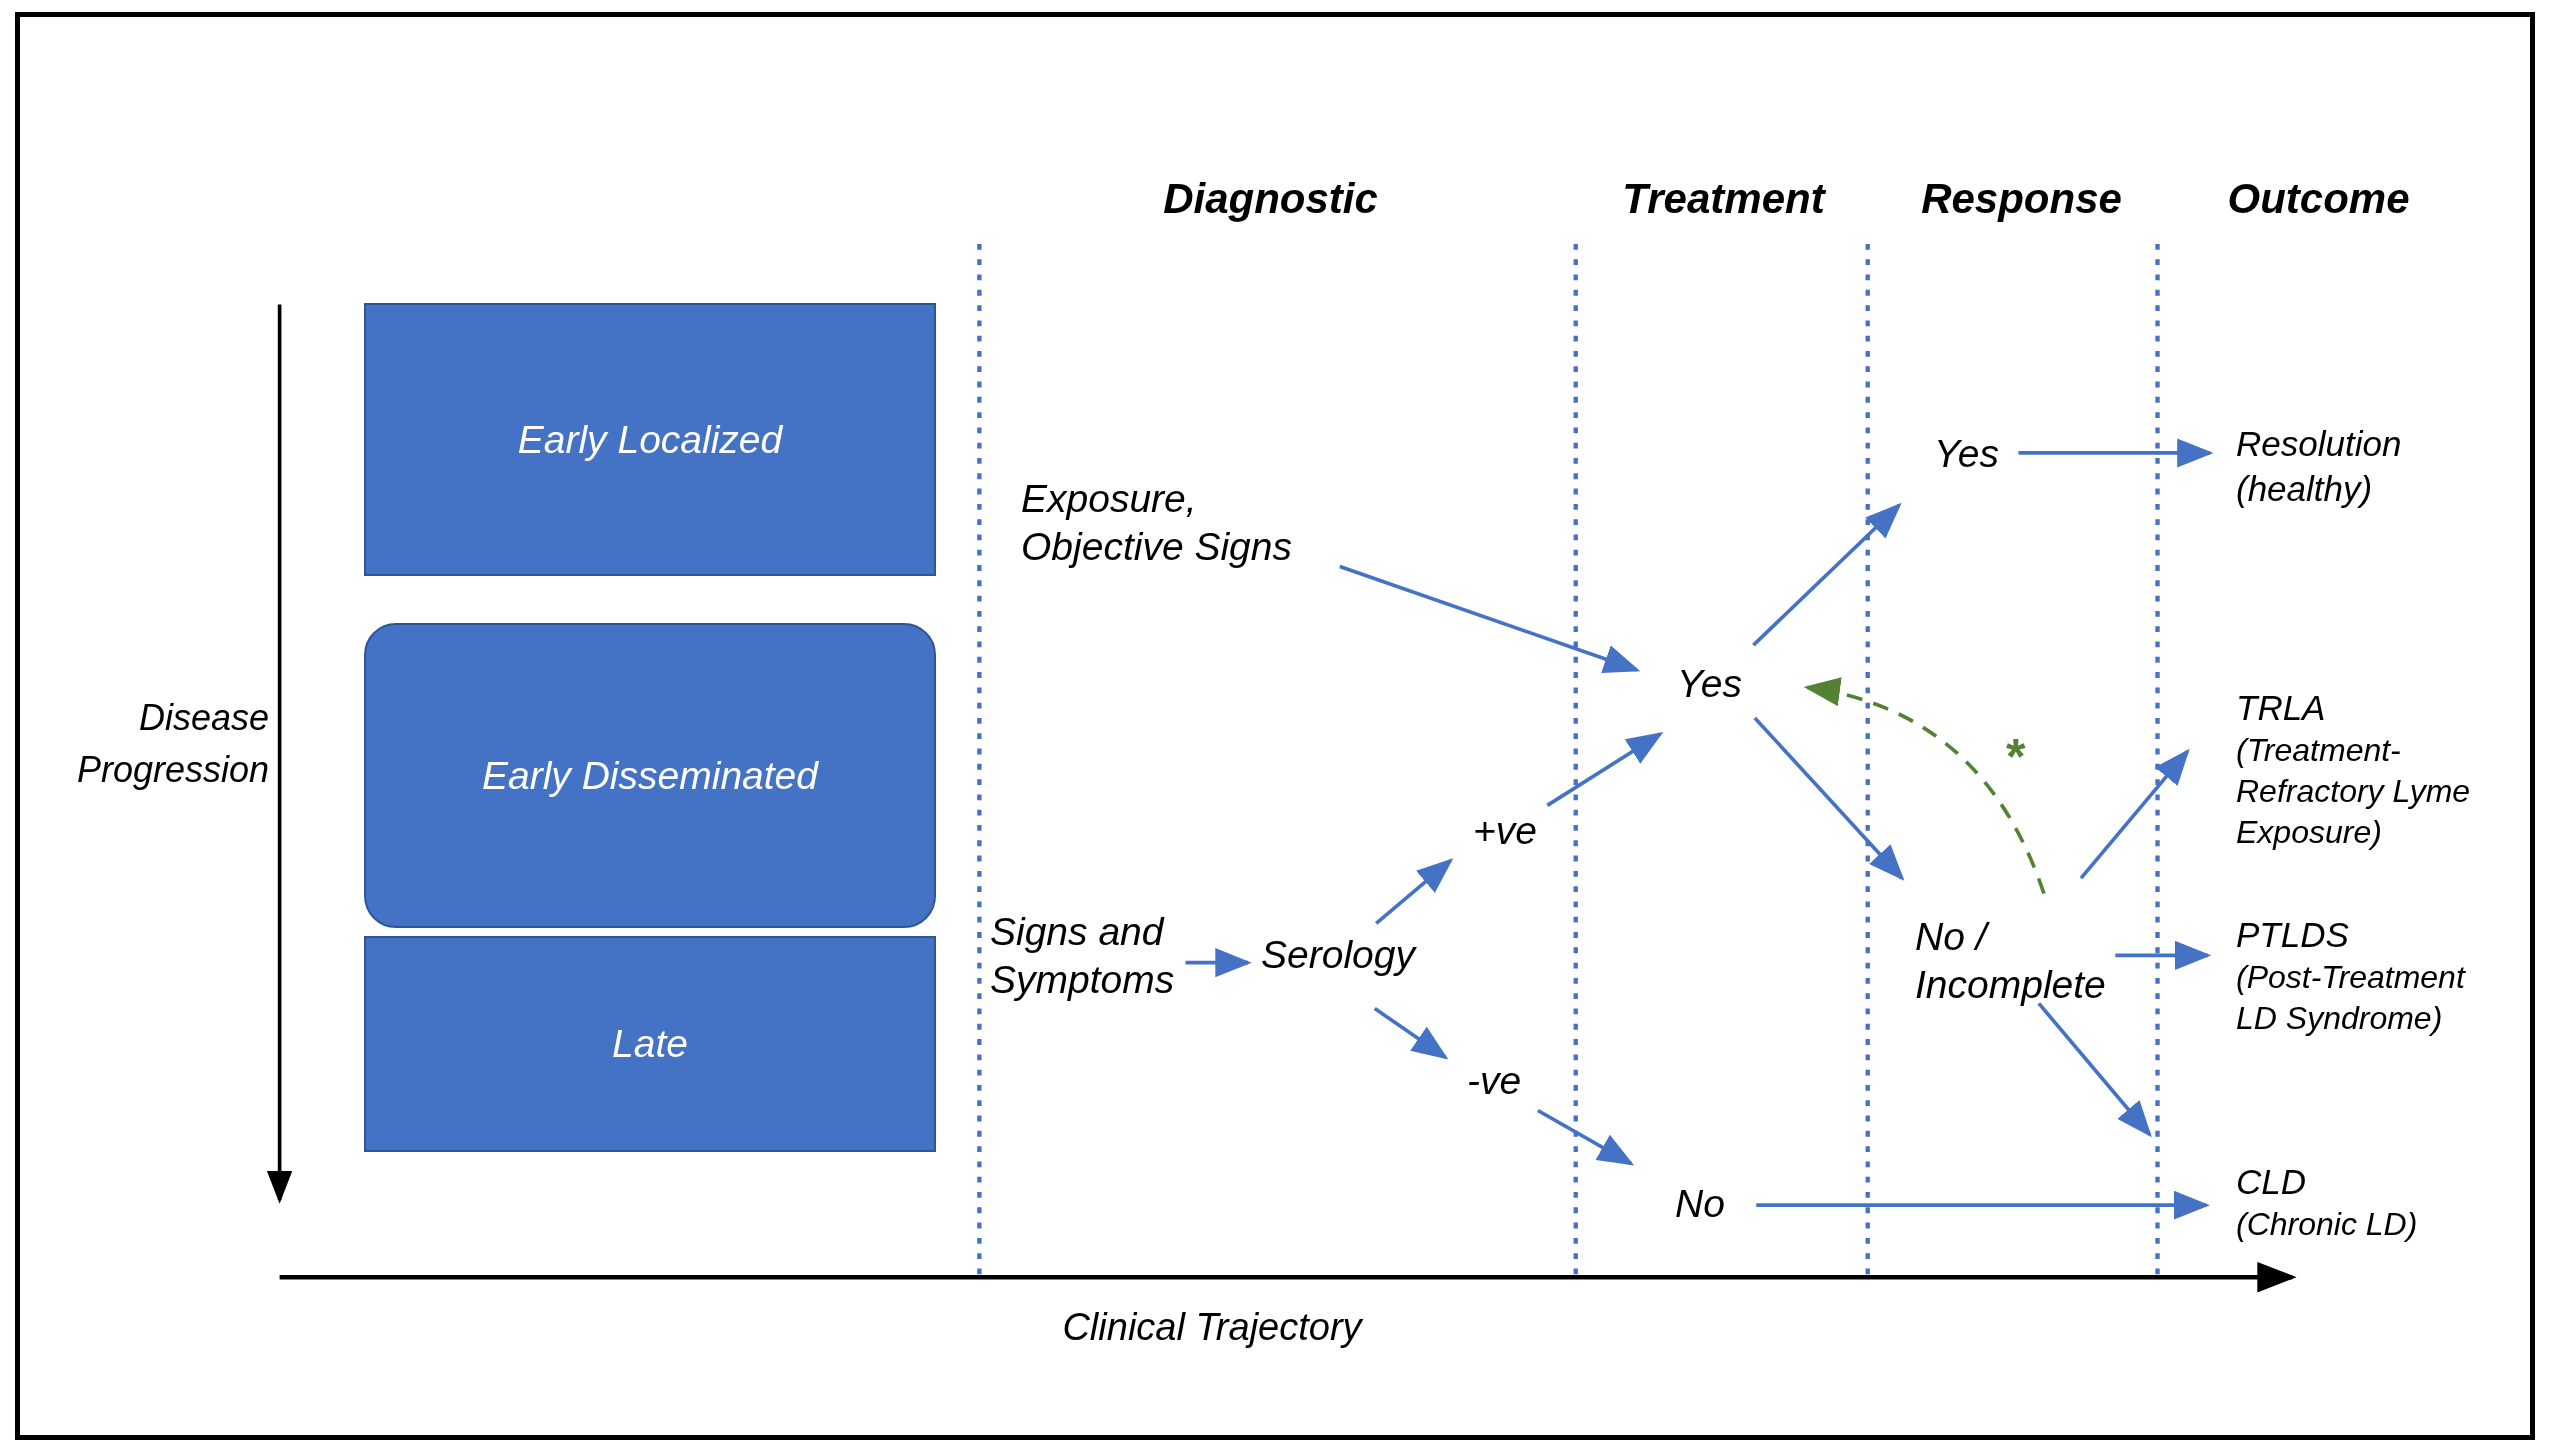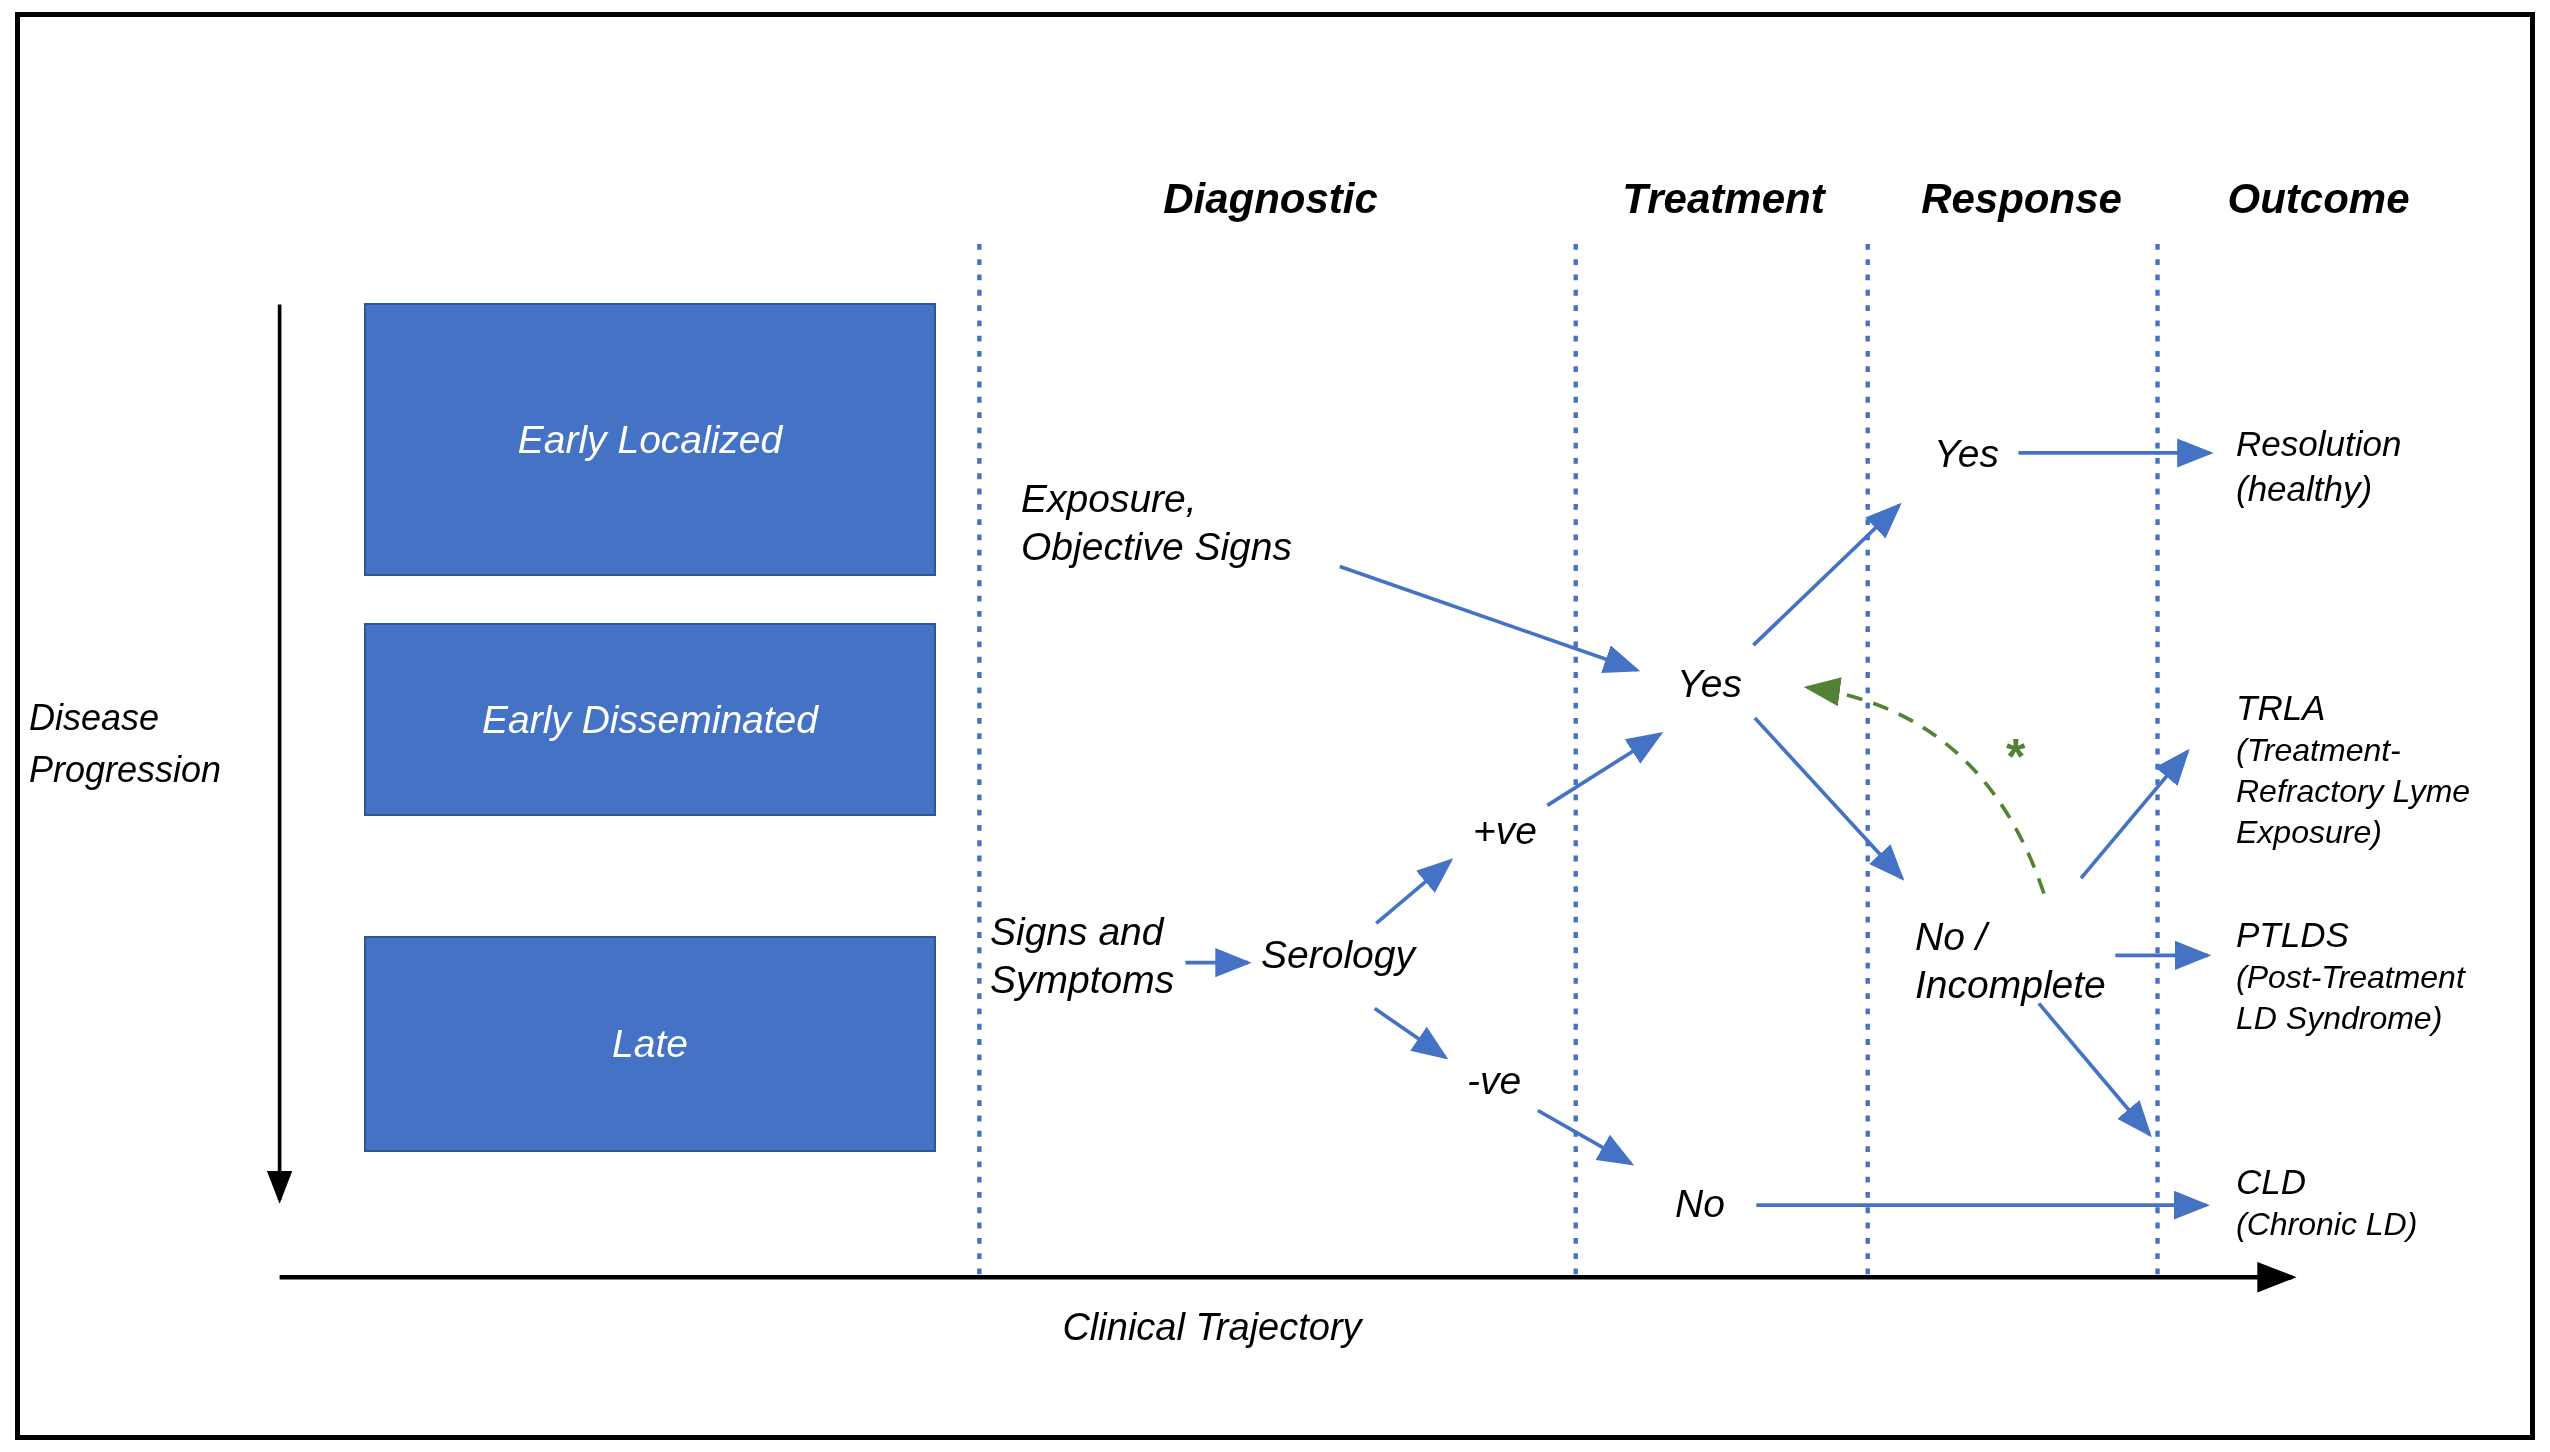--- a/index.html
+++ b/index.html
@@ -10,21 +10,21 @@
 
   .txt{position:absolute;white-space:nowrap;}
   .header{font-size:42px;font-weight:bold;width:379px;text-align:center;}
   .node{font-size:39px;line-height:48px;}
   .axis-label{font-size:38px;}
   .outcome .main{font-size:35px;line-height:45px;}
   .outcome .sub{font-size:32px;line-height:41px;}
   .stage-box{position:absolute;left:364px;width:572px;background:#4472C4;border:2.9px solid #2F5597;
              display:flex;align-items:center;justify-content:center;box-sizing:border-box;}
   .stage-box .lbl{color:#fff;font-size:39px;}
-  .y-label{left:29px;top:692px;width:240px;text-align:left;font-size:36px;line-height:52px;}
+  .y-label{left:29px;top:692px;width:240px;text-align:right;font-size:36px;line-height:52px;}
   .x-label{left:1030px;top:1306px;width:364px;text-align:center;}
   .asterisk{left:2004px;top:728px;font-size:50px;font-weight:600;color:#548235;}
 </style>
 </head>
 <body>
 
 <div id="canvas">
 
   <div class="frame"></div>
 
@@ -72,21 +72,21 @@
   <div class="txt header" style="left:2129px;top:175px;">Outcome</div>
 
   <div class="txt y-label">
     <div>Disease</div>
     <div>Progression</div>
   </div>
 
   <div class="stage-box" style="top:303px;height:273px;">
     <span class="lbl">Early Localized</span>
   </div>
-  <div class="stage-box" style="top:623px;height:193px;">
+  <div class="stage-box" style="top:623px;height:305px;border-radius:32px;">
     <span class="lbl">Early Disseminated</span>
   </div>
   <div class="stage-box" style="top:936px;height:216px;">
     <span class="lbl">Late</span>
   </div>
 
   <div class="txt node" style="left:1021px;top:475px;">
     <div>Exposure,</div>
     <div>Objective Signs</div>
   </div>

